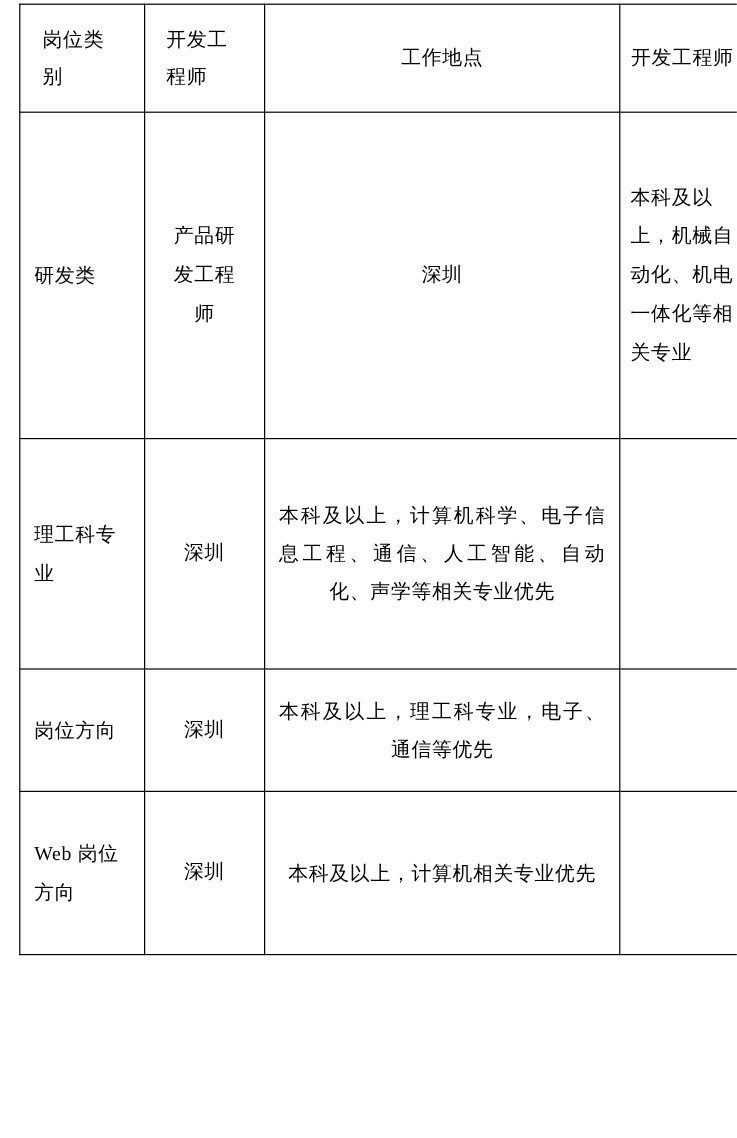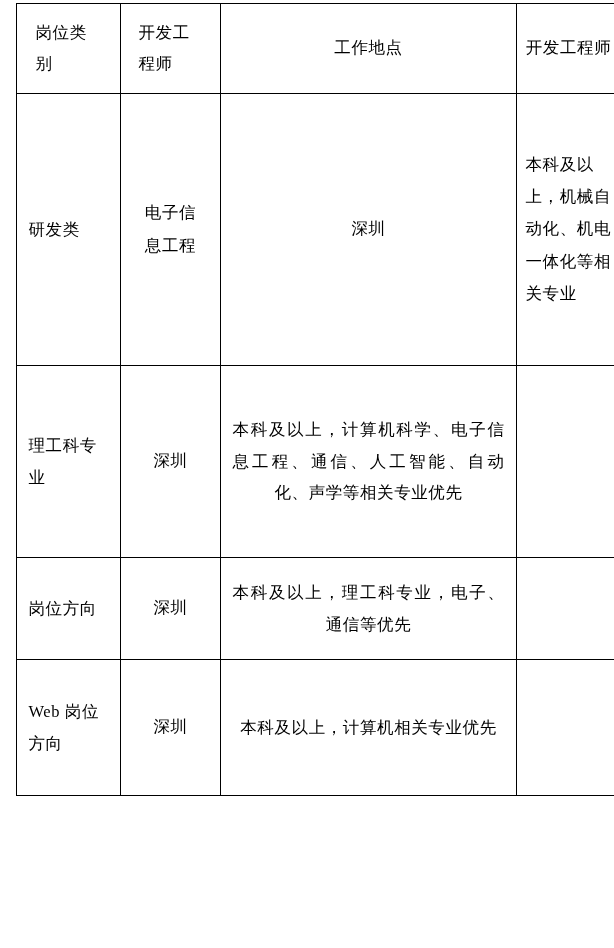--- a/index.html
+++ b/index.html
@@ -93,21 +93,21 @@
         <td>
           <span>开发工程师</span>
         </td>
       </tr>
 
       <tr class="tall-row">
         <td>
           <span class="narrow-wrap w-cat">研发类</span>
         </td>
         <td>
-          <span class="narrow-wrap w-dir">电子信息工程</span>
+          <span class="narrow-wrap w-dir">产品研发工程师</span>
         </td>
         <td>
           <span>深圳</span>
         </td>
         <td>
           <span class="narrow-wrap w-spec">本科及以上，机械自动化、机电一体化等相关专业</span>
         </td>
       </tr>
 
       <tr class="r-algo">

